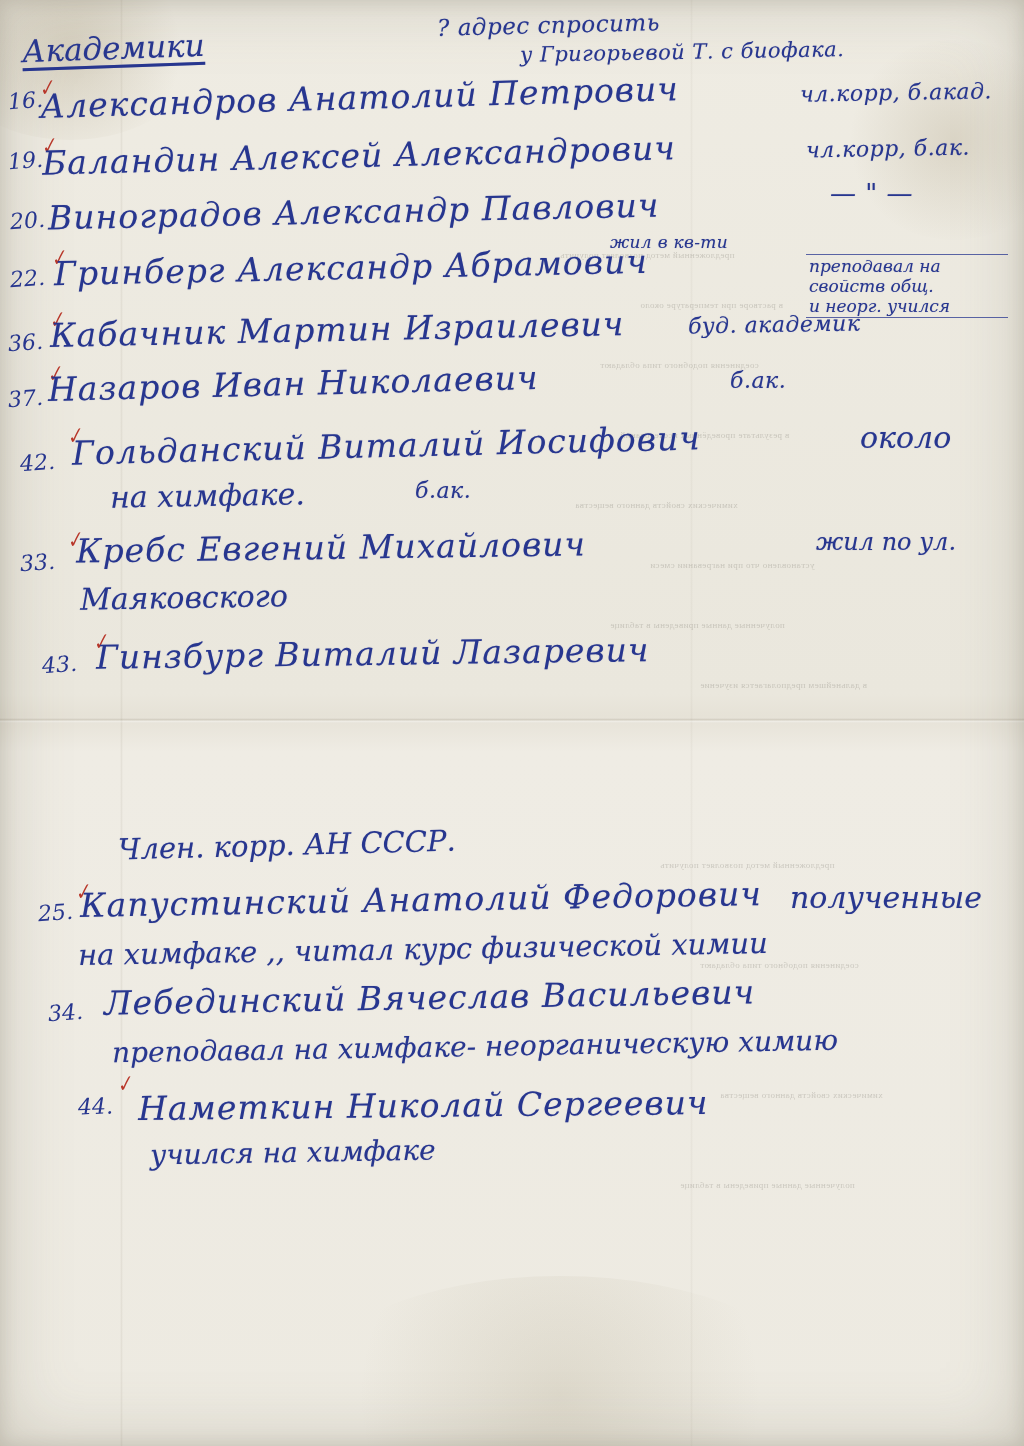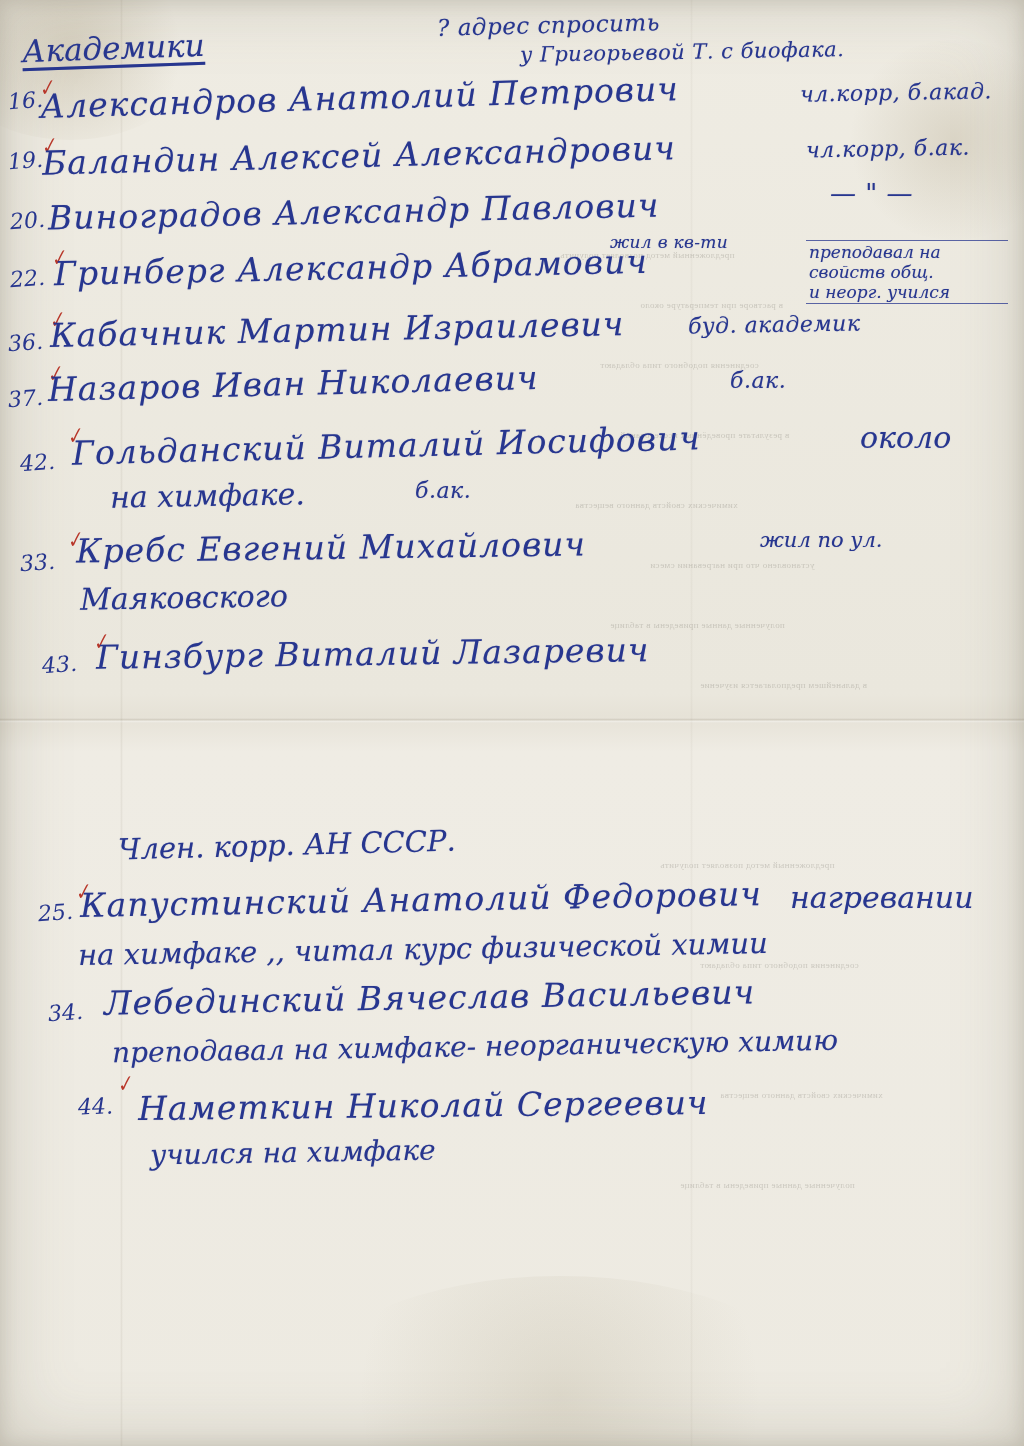--- a/index.html
+++ b/index.html
@@ -79,20 +79,21 @@
   .head{
     font-size:31px;
     text-decoration:underline;
     text-underline-offset:6px;
   }
   .boxed{
     position:absolute;
     border:1px solid rgba(39,54,143,.75);
     border-left:none;border-right:none;
     padding:1px 3px;
+    margin-top:14px;
   }
 </style>
 </head>
 <body>
 
 <div id="sheet">
 
   <div class="vfold" style="left:120px;opacity:.55;"></div>
   <div class="vfold" style="left:690px;opacity:.35;"></div>
   <div class="hfold" style="top:718px;"></div>
@@ -156,33 +157,33 @@
   <div class="num" style="left:20px;top:450px;transform:rotate(-4deg);">42.</div>
   <div class="tick" style="left:66px;top:424px;">✓</div>
   <div class="hand line" style="left:72px;top:426px;transform:rotate(-1.4deg);">Гольданский Виталий Иосифович</div>
   <div class="hand" style="left:860px;top:420px;font-size:30px;">около</div>
   <div class="hand" style="left:110px;top:478px;font-size:30px;transform:rotate(-1deg);">на химфаке.</div>
   <div class="hand small" style="left:415px;top:478px;">б.ак.</div>
 
   <div class="num" style="left:20px;top:550px;transform:rotate(-4deg);">33.</div>
   <div class="tick" style="left:66px;top:528px;">✓</div>
   <div class="hand line" style="left:76px;top:528px;transform:rotate(-0.8deg);">Кребс Евгений Михайлович</div>
-  <div class="hand" style="left:760px;top:528px;font-size:21px;">жил по ул.</div>
+  <div class="hand" style="left:816px;top:528px;font-size:24px;">жил по ул.</div>
   <div class="hand" style="left:80px;top:580px;font-size:30px;transform:rotate(-1deg);">Маяковского</div>
 
   <div class="num" style="left:42px;top:652px;transform:rotate(-4deg);">43.</div>
   <div class="tick" style="left:92px;top:630px;">✓</div>
   <div class="hand line" style="left:96px;top:634px;transform:rotate(-0.8deg);">Гинзбург Виталий Лазаревич</div>
 
   <div class="hand" style="left:118px;top:828px;font-size:29px;transform:rotate(-1.5deg);">Член. корр. АН СССР.</div>
 
   <div class="num" style="left:38px;top:900px;transform:rotate(-4deg);">25.</div>
   <div class="tick" style="left:74px;top:880px;">✓</div>
   <div class="hand line" style="left:80px;top:880px;transform:rotate(-1deg);">Капустинский Анатолий Федорович</div>
-  <div class="hand" style="left:790px;top:880px;font-size:30px;">нагревании</div>
+  <div class="hand" style="left:790px;top:880px;font-size:30px;">полученные</div>
   <div class="hand" style="left:78px;top:932px;font-size:29px;transform:rotate(-1deg);">на химфаке ,, читал курс физической химии</div>
 
   <div class="num" style="left:48px;top:1000px;transform:rotate(-4deg);">34.</div>
   <div class="hand line" style="left:104px;top:978px;transform:rotate(-1deg);">Лебединский Вячеслав Васильевич</div>
   <div class="hand" style="left:112px;top:1030px;font-size:28px;transform:rotate(-1deg);">преподавал на химфаке- неорганическую химию</div>
 
   <div class="num" style="left:78px;top:1094px;transform:rotate(-2deg);">44.</div>
   <div class="tick" style="left:116px;top:1072px;">✓</div>
   <div class="hand line" style="left:138px;top:1086px;transform:rotate(-0.6deg);">Наметкин Николай Сергеевич</div>
   <div class="hand" style="left:150px;top:1136px;font-size:28px;transform:rotate(-1deg);">учился на химфаке</div>

